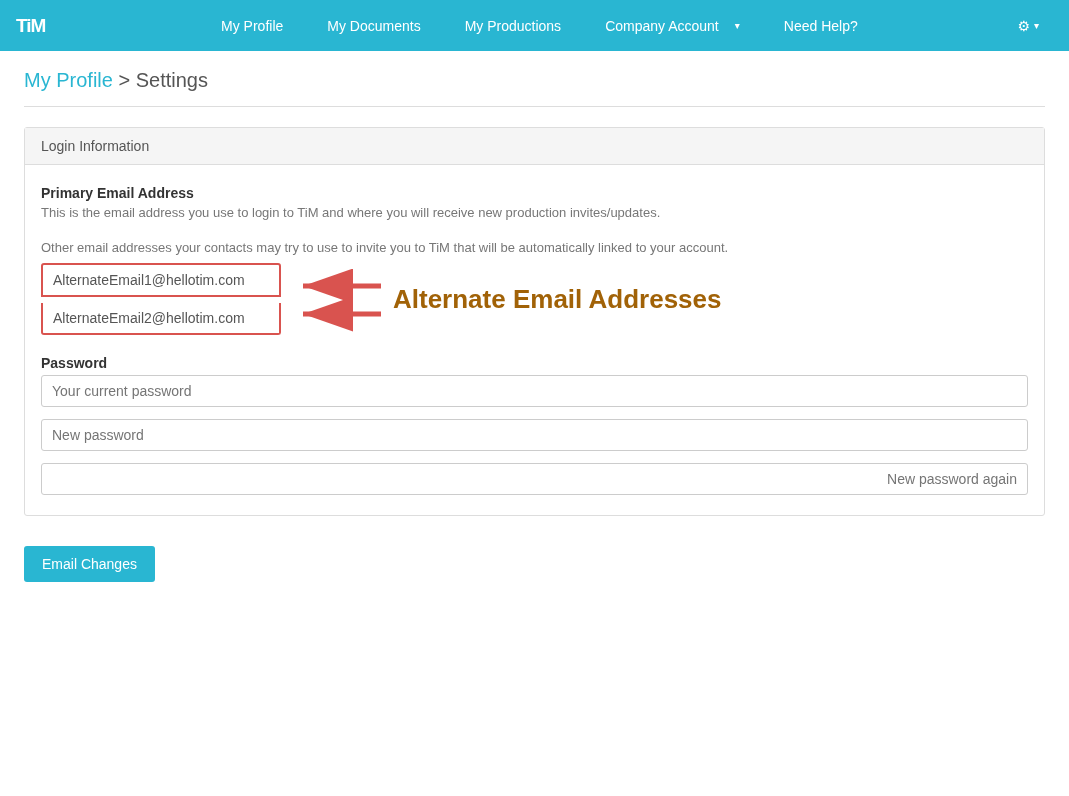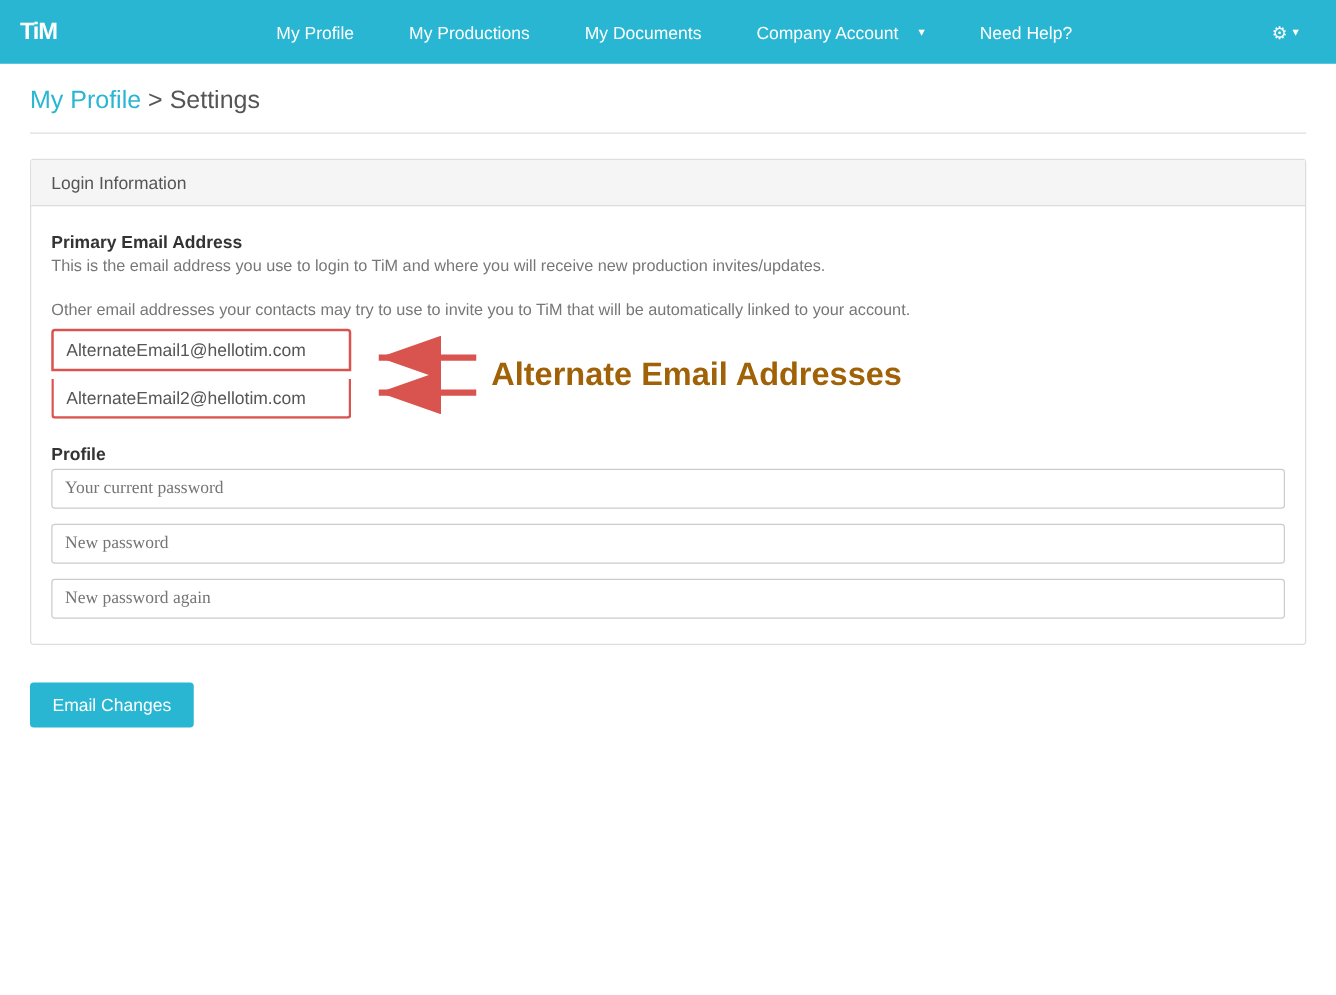--- a/index.html
+++ b/index.html
@@ -165,24 +165,24 @@
       border-radius: 3px 3px 0 0;
     }
     .alt-inputs-col .form-input:last-child {
       border-radius: 0 0 3px 3px;
       border-top: none;
     }
 
     
     .password-inputs .form-input {
       margin-bottom: 6px;
-      font-family: Liberation Serif, serif;
     }
     .password-inputs .form-input:last-child {
       margin-bottom: 0;
+      text-align: right;
     }
 
     
     .save-btn {
       background: #29b6d2;
       color: #fff;
       border: none;
       padding: 10px 18px;
       font-size: 14px;
       border-radius: 3px;
@@ -203,22 +203,22 @@
       border: 2px solid #d9534f;
     }
   </style>
 </head>
 <body>
 
 <nav class="navbar">
   <div class="navbar-brand">TiM</div>
   <div class="navbar-nav">
     <a class="nav-item">My Profile</a>
+    <a class="nav-item">My Documents</a>
     <a class="nav-item">My Productions</a>
-    <a class="nav-item">My Documents</a>
     <a class="nav-item nav-item-dropdown">
       <span>Company Account</span>
       <span class="dropdown-arrow">▾</span>
     </a>
     <a class="nav-item">Need Help?</a>
   </div>
   <div class="navbar-right">
     <div class="gear-btn">
       <span>⚙</span>
       <span class="dropdown-arrow">▾</span>
@@ -264,21 +264,21 @@
               <line x1="88" y1="22" x2="10" y2="22" stroke="#d9534f" stroke-width="5" marker-end="url(#arrowhead2)"></line>
 
               <line x1="88" y1="50" x2="10" y2="50" stroke="#d9534f" stroke-width="5" marker-end="url(#arrowhead3)"></line>
             </svg>
             <span class="annotation-text-sm">Alternate Email Addresses</span>
           </div>
         </div>
       </div>
 
       <div class="field-group">
-        <div class="field-label">Profile</div>
+        <div class="field-label">Password</div>
         <div class="password-inputs">
           <input type="password" class="form-input" placeholder="Your current password" style="">
           <input type="password" class="form-input" style="margin-top: 6px;" placeholder="New password">
           <input type="password" class="form-input" style="margin-top: 6px;" placeholder="New password again">
         </div>
       </div>
 
     </div>
   </div>
 

